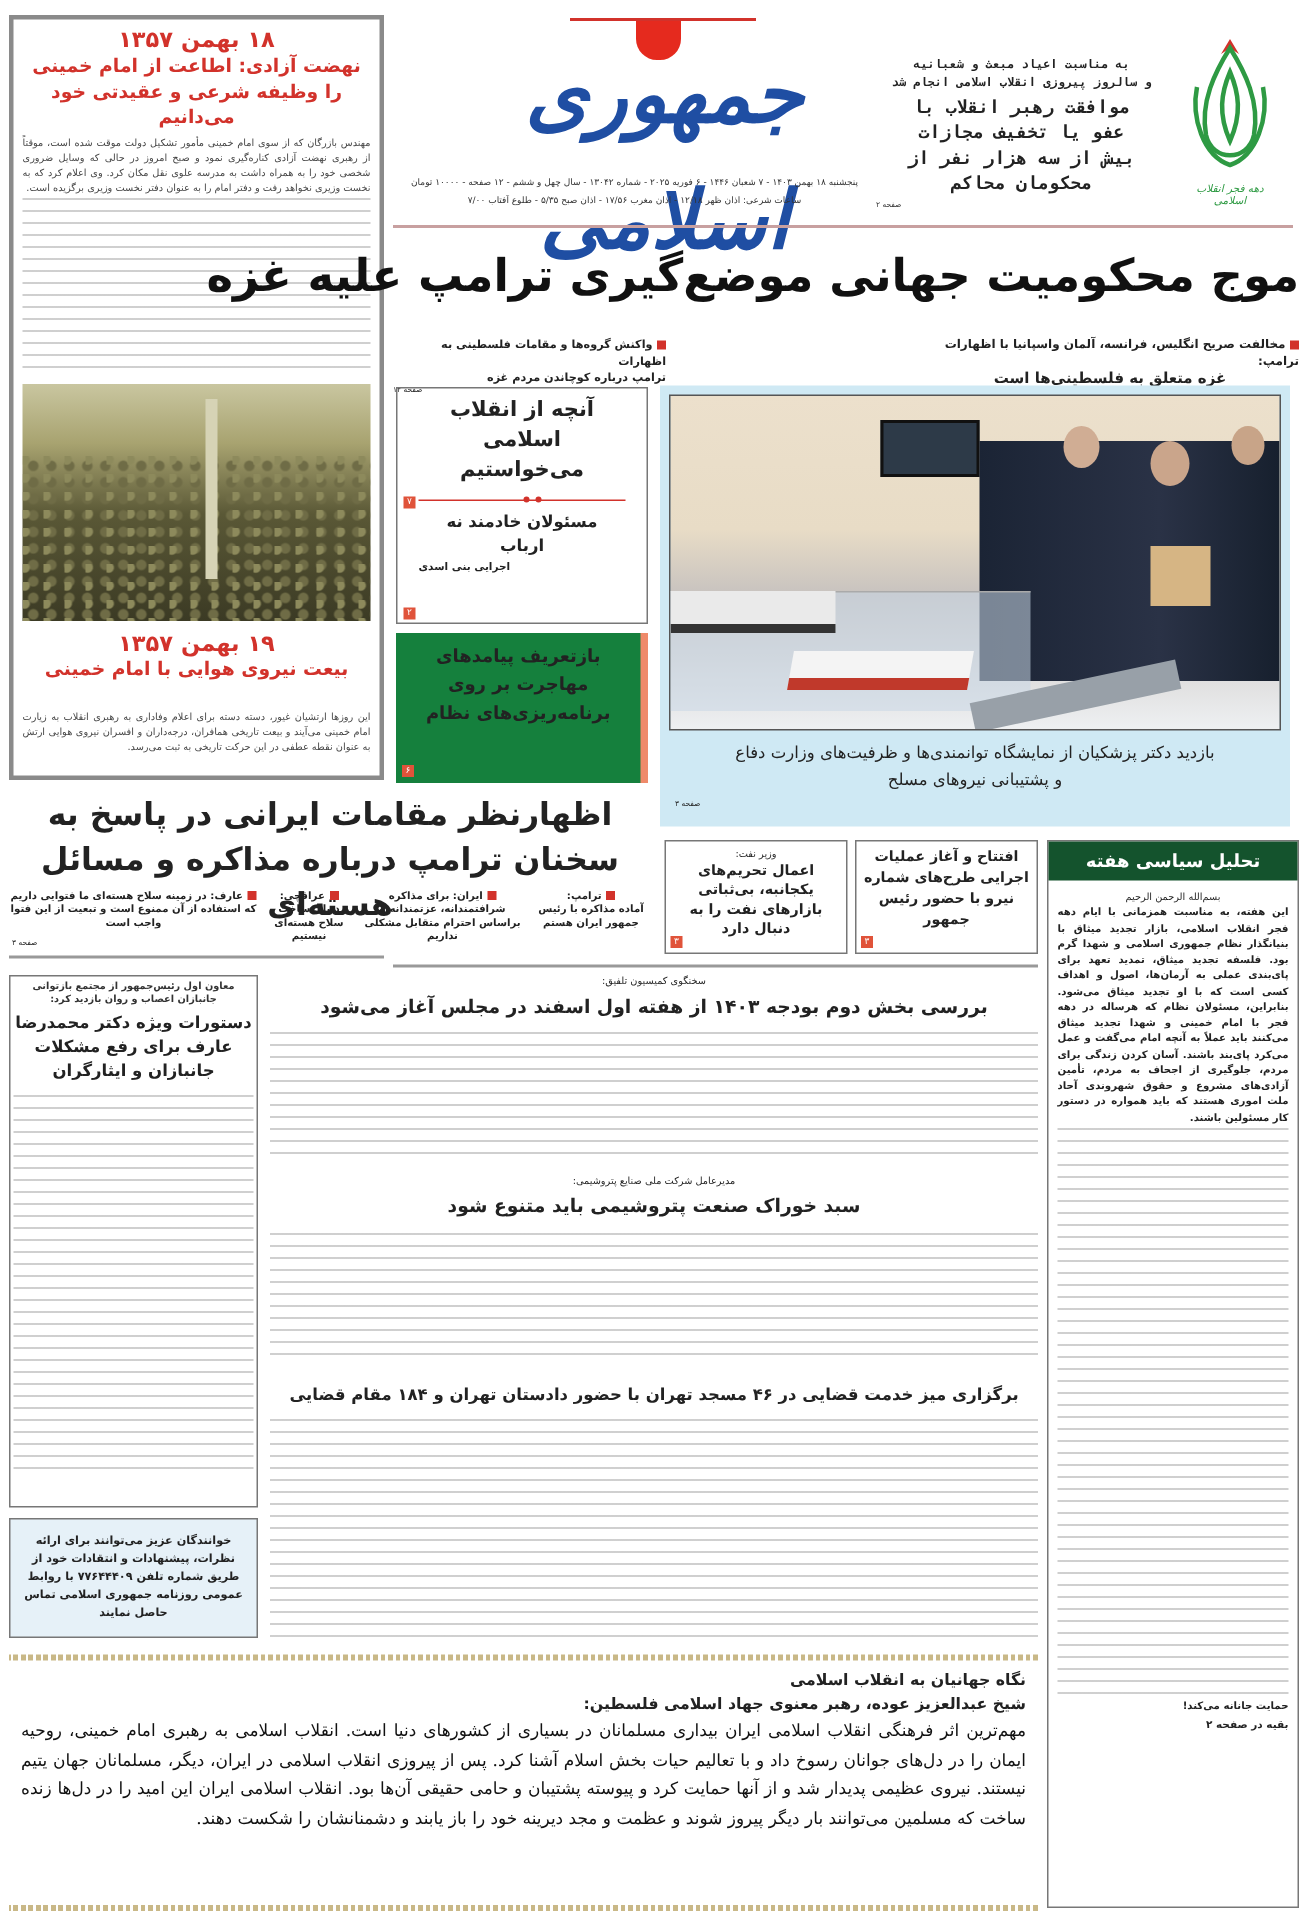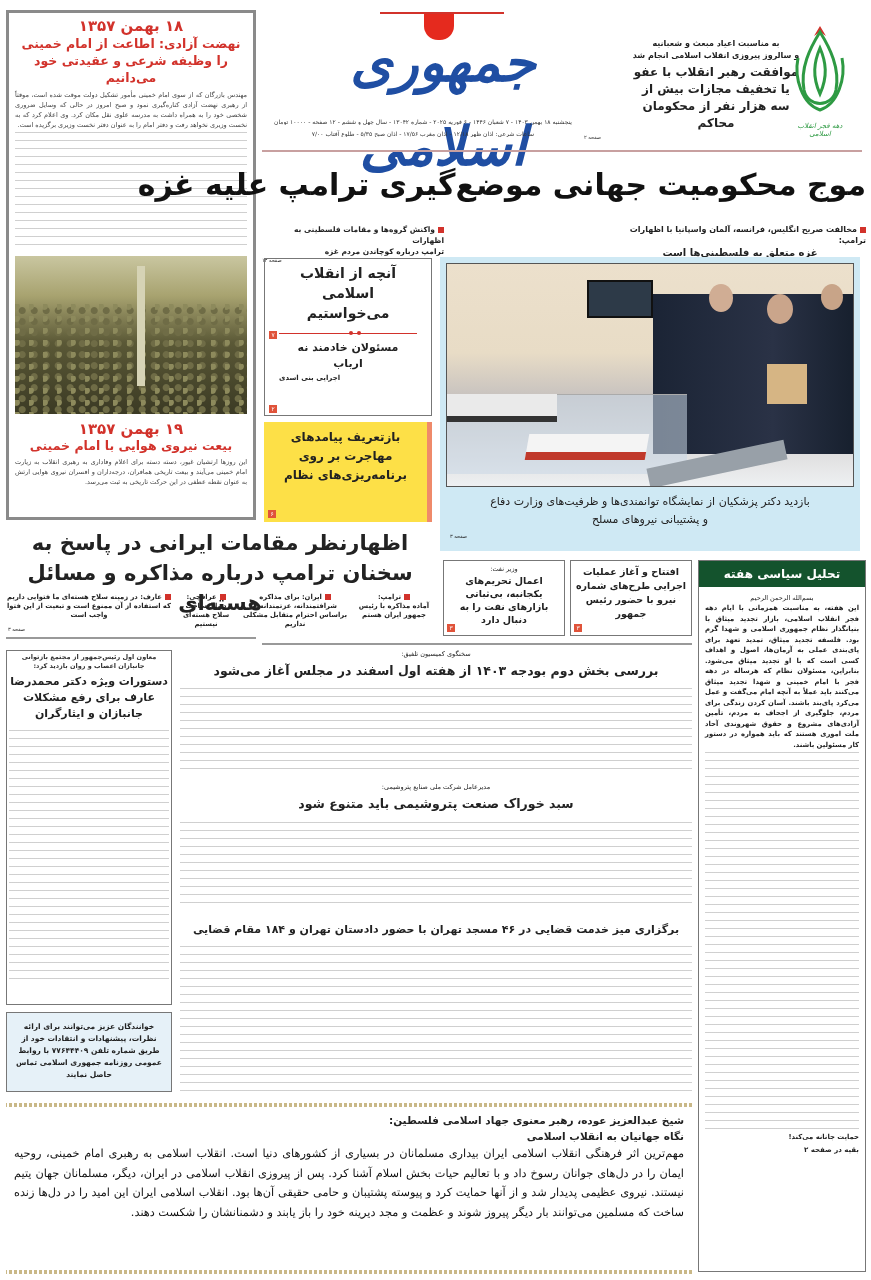--- a/index.html
+++ b/index.html
@@ -20,32 +20,32 @@
   <div class="centered red" style="font-size:15px;font-weight:bold;line-height:18px;color:#d2322b">۱۸ بهمن ۱۳۵۷</div>
   <div class="centered" style="font-size:12.5px;font-weight:bold;line-height:17px;color:#d2322b">نهضت آزادی: اطاعت از امام خمینی را وظیفه شرعی و عقیدتی خود می‌دانیم</div>
   <div class="body-text" style="margin-top:4px">مهندس بازرگان که از سوی امام خمینی مأمور تشکیل دولت موقت شده است، موقتاً از رهبری نهضت آزادی کناره‌گیری نمود و صبح امروز در حالی که وسایل ضروری شخصی خود را به همراه داشت به مدرسه علوی نقل مکان کرد. وی اعلام کرد که به نخست وزیری نخواهد رفت و دفتر امام را به عنوان دفتر نخست وزیری برگزیده است.</div>
   <div class="filler" style="height:120px;margin-top:2px"></div>
   <div style="margin-top:4px;height:158px;background:linear-gradient(180deg,#c9c6a0 0%,#a8a370 25%,#5a5836 55%,#3b3a24 100%);position:relative;overflow:hidden">
     <div style="position:absolute;left:0;right:0;bottom:0;height:110px;background:radial-gradient(circle at 10% 20%,#8d8a5c 3px,transparent 4px) 0 0/14px 12px,radial-gradient(circle at 60% 60%,#6f6c46 3px,transparent 4px) 0 0/12px 11px"></div>
     <div style="position:absolute;left:122px;top:10px;width:8px;height:120px;background:#d6d3b5"></div>
   </div>
   <div class="centered" style="font-size:15px;font-weight:bold;line-height:18px;color:#d2322b;margin-top:6px">۱۹ بهمن ۱۳۵۷</div>
   <div class="centered" style="font-size:12.5px;font-weight:bold;line-height:16px;color:#d2322b">بیعت نیروی هوایی با امام خمینی</div>
-  <div class="body-text" style="margin-top:3px">این روزها ارتشیان غیور، دسته دسته برای اعلام وفاداری به رهبری انقلاب به زیارت امام خمینی می‌آیند و بیعت تاریخی همافران، درجه‌داران و افسران نیروی هوایی ارتش به عنوان نقطه عطفی در این حرکت تاریخی به ثبت می‌رسد.</div>
+  <div class="body-text" style="margin-top:19px">این روزها ارتشیان غیور، دسته دسته برای اعلام وفاداری به رهبری انقلاب به زیارت امام خمینی می‌آیند و بیعت تاریخی همافران، درجه‌داران و افسران نیروی هوایی ارتش به عنوان نقطه عطفی در این حرکت تاریخی به ثبت می‌رسد.</div>
 </div>
 
 <div class="abs" style="left:298px;top:8px;width:290px;height:100px;">
   <div style="position:absolute;left:82px;top:4px;width:124px;height:2px;background:#d2322b"></div>
   <div style="position:absolute;left:126px;top:6px;width:30px;height:26px;background:#e52a1e;border-radius:0 0 14px 14px"></div>
   <div style="position:absolute;left:0;right:0;top:12px;text-align:center;font-family:'DejaVu Serif',serif;font-size:54px;font-weight:bold;color:#1f4ea3;font-style:italic;line-height:84px;">جمهوری اسلامی</div>
 </div>
 <div class="abs" style="left:262px;top:118px;width:322px;font-size:6px;color:#333;white-space:nowrap;overflow:hidden;text-align:center">پنجشنبه ۱۸ بهمن ۱۴۰۳ - ۷ شعبان ۱۴۴۶ - ۶ فوریه ۲۰۲۵ - شماره ۱۳۰۴۲ - سال چهل و ششم - ۱۲ صفحه - ۱۰۰۰۰ تومان</div>
 <div class="abs" style="left:262px;top:130px;width:322px;font-size:6px;color:#333;white-space:nowrap;overflow:hidden;text-align:center">ساعات شرعی: اذان ظهر ۱۲/۱۸ - اذان مغرب ۱۷/۵۶ - اذان صبح ۵/۳۵ - طلوع آفتاب ۷/۰۰</div>
 
-<div class="abs centered" style="left:623px;top:38px;width:186px;">
+<div class="abs centered" style="left:588px;top:38px;width:186px;font-family:Liberation Mono, monospace;">
   <div style="font-size:8px;font-weight:bold;line-height:12px">به مناسبت اعیاد مبعث و شعبانیه</div>
   <div style="font-size:8px;font-weight:bold;line-height:12px">و سالروز پیروزی انقلاب اسلامی انجام شد</div>
   <div style="font-size:12px;font-weight:bold;line-height:17px;margin-top:2px;padding:0 10px">موافقت رهبر انقلاب با عفو یا تخفیف مجازات بیش از سه هزار نفر از محکومان محاکم</div>
 </div>
 <div class="abs" style="left:584px;top:134px;font-size:5px;color:#333">صفحه ۲</div>
 
 <div class="abs" style="left:790px;top:18px;width:60px;height:120px;">
   <svg width="60" height="100" viewBox="0 0 60 100">
     <path d="M30 8 L24 18 L30 14 L36 18 Z" fill="#d2322b"></path>
     <path d="M30 14 C20 30 10 50 14 72 C18 90 42 90 46 72 C50 50 40 30 30 14 Z" fill="none" stroke="#2e9a43" stroke-width="3"></path>
@@ -78,21 +78,21 @@
   <span class="pg abs" style="left:4px;top:72px">۷</span>
   <div style="height:1px;background:#d2322b;margin:10px 6px 6px;position:relative">
       <span style="position:absolute;left:70px;top:-2px;width:4px;height:4px;border-radius:50%;background:#d2322b"></span>
       <span style="position:absolute;left:78px;top:-2px;width:4px;height:4px;border-radius:50%;background:#d2322b"></span>
     </div>
   <div class="centered" style="font-size:11px;font-weight:bold;line-height:16px;padding:0 20px">مسئولان خادمند نه ارباب</div>
   <div style="font-size:7px;font-weight:bold;text-align:left;margin-top:2px;padding-left:6px">اجرایی بنی اسدی</div>
   <span class="pg abs" style="left:4px;top:146px">۲</span>
 </div>
 
-<div class="abs" style="left:264px;top:422px;width:168px;height:100px;background:#fde047;border-right:5px solid #ef8a6a;padding:6px 8px">
+<div class="abs" style="left:264px;top:422px;width:168px;height:100px;background:#15803d;border-right:5px solid #ef8a6a;padding:6px 8px">
   <div class="centered" style="font-size:12px;font-weight:bold;line-height:19px;padding:0 6px">بازتعریف پیامدهای مهاجرت بر روی برنامه‌ریزی‌های نظام</div>
   <span class="pg abs" style="left:4px;top:88px">۶</span>
 </div>
 
 <div class="abs" style="left:440px;top:257px;width:420px;height:294px;background:#cfe9f4;padding:6px 6px 0 6px">
   <div style="width:408px;height:224px;background:linear-gradient(180deg,#ece0cc 0%,#e8dcc6 40%,#c7c2bf 60%,#eef0f2 100%);position:relative;overflow:hidden;border:1px solid #555">
     <div style="position:absolute;left:140px;top:16px;width:66px;height:38px;background:#2d3a48;border:2px solid #111"></div>
     <div style="position:absolute;right:0;top:30px;width:200px;height:160px;background:linear-gradient(90deg,#1b2435,#2a3246 60%,#17202e)"></div>
     <div style="position:absolute;right:60px;top:30px;width:26px;height:30px;border-radius:50%;background:#caa58b"></div>
     <div style="position:absolute;right:120px;top:20px;width:24px;height:28px;border-radius:50%;background:#d0ad94"></div>
@@ -156,17 +156,17 @@
 
 <div class="abs centered" style="left:180px;top:783px;width:512px;font-size:6.5px;line-height:9px">مدیرعامل شرکت ملی صنایع پتروشیمی:</div>
 <div class="abs centered" style="left:180px;top:795px;width:512px;font-size:12.5px;font-weight:bold;line-height:18px">سبد خوراک صنعت پتروشیمی باید متنوع شود</div>
 <div class="abs filler" style="left:180px;top:822px;width:512px;height:86px"></div>
 
 <div class="abs centered" style="left:180px;top:922px;width:512px;font-size:11px;font-weight:bold;line-height:16px;white-space:nowrap">برگزاری میز خدمت قضایی در ۴۶ مسجد تهران با حضور دادستان تهران و ۱۸۴ مقام قضایی</div>
 <div class="abs filler" style="left:180px;top:946px;width:512px;height:150px"></div>
 
 <div class="abs" style="left:6px;top:1103px;width:686px;height:4px;background:repeating-linear-gradient(to left,#c9b887 0,#c9b887 3px,transparent 3px,transparent 5px)"></div>
 <div class="abs" style="left:6px;top:1110px;width:686px;height:160px;padding:2px 8px 0 8px">
+  <div style="font-size:10.5px;font-weight:bold;line-height:16px">نگاه جهانیان به انقلاب اسلامی</div>
   <div style="font-size:10.5px;font-weight:bold;line-height:16px">شیخ عبدالعزیز عوده، رهبر معنوی جهاد اسلامی فلسطین:</div>
-  <div style="font-size:10.5px;font-weight:bold;line-height:16px">نگاه جهانیان به انقلاب اسلامی</div>
   <div style="font-family:'DejaVu Serif',serif;font-size:11.3px;line-height:19.5px;text-align:justify;color:#111">مهم‌ترین اثر فرهنگی انقلاب اسلامی ایران بیداری مسلمانان در بسیاری از کشورهای دنیا است. انقلاب اسلامی به رهبری امام خمینی، روحیه ایمان را در دل‌های جوانان رسوخ داد و با تعالیم حیات بخش اسلام آشنا کرد. پس از پیروزی انقلاب اسلامی در ایران، دیگر، مسلمانان جهان یتیم نیستند. نیروی عظیمی پدیدار شد و از آنها حمایت کرد و پیوسته پشتیبان و حامی حقیقی آن‌ها بود. انقلاب اسلامی ایران این امید را در دل‌ها زنده ساخت که مسلمین می‌توانند بار دیگر پیروز شوند و عظمت و مجد دیرینه خود را باز یابند و دشمنانشان را شکست دهند.</div>
 </div>
 <div class="abs" style="left:6px;top:1270px;width:686px;height:4px;background:repeating-linear-gradient(to left,#c9b887 0,#c9b887 3px,transparent 3px,transparent 5px)"></div>
 
 </body></html>

